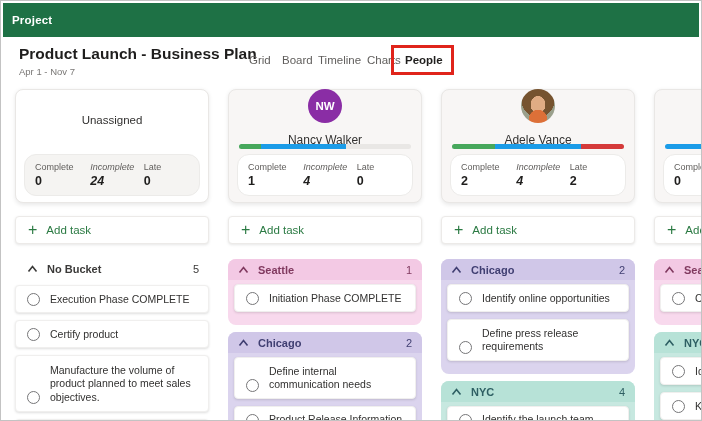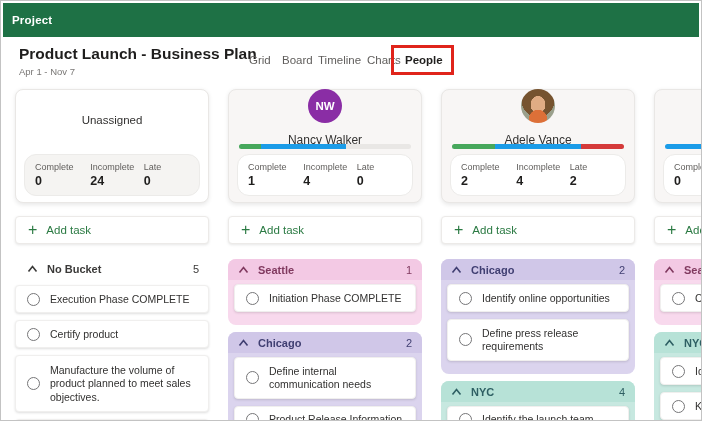--- a/index.html
+++ b/index.html
@@ -46,21 +46,21 @@
   }
   .person-name{font-size:12px;color:#323130;}
   .progress{position:absolute;left:10px;right:10px;top:54px;height:5px;border-radius:3px;background:#e9e7e5;display:flex;overflow:hidden;}
   .seg{height:100%;}
   .seg.complete{background:var(--progress-complete,#47a85c);}
   .seg.incomplete{background:var(--progress-incomplete,#1b9ce8);}
   .seg.late{background:var(--progress-late,#d53a3a);}
   .stats{position:absolute;left:8px;right:8px;top:64px;height:42px;border-radius:12px;background:#fff;border:1px solid #ecebe9;display:flex;padding:7px 0 0 10px;box-sizing:border-box;}
   .person-card:not(.shaded) .stats{background:#f5f4f2;}
   .stat{width:64px;}
-  .stat:nth-child(2){width:62px;}
+  .stat:nth-child(2){width:62px;font-style:italic;}
   .stat-label{font-size:9px;color:#605e5c;}
   .stat-value{font-size:12.5px;font-weight:700;color:#1f1e1d;margin-top:2px;}
   
   .add-task{
     position:absolute;top:127px;left:0;right:0;height:28px;border-radius:4px;background:#fff;
     border:1px solid #eceae8;box-shadow:0 1px 3px rgba(0,0,0,.10);display:flex;align-items:center;gap:9px;
     padding:0 0 0 12px;cursor:pointer;font-family:inherit;font-size:11.5px;color:var(--accent-green,#2b7a43);
   }
   .plus{font-size:16px;font-weight:400;line-height:1;color:var(--accent-green,#2b7a43);}
   
@@ -73,21 +73,21 @@
   .bucket-header{display:flex;align-items:center;gap:9px;margin:-6px -6px 4px;padding:5px 10px 4px;border-radius:8px 8px 0 0;cursor:pointer;font-size:11px;}
   .bucket.pink .bucket-header{background:var(--bucket-pink-header,#f3c9e4);}
   .bucket.purple .bucket-header{background:var(--bucket-purple-header,#d0c7e8);}
   .bucket.teal .bucket-header{background:var(--bucket-teal-header,#b7e2d7);}
   .bucket.plain .bucket-header{margin:0 8px 8px;padding:2px 2px 2px 4px;background:none;}
   .bucket-name{font-weight:600;}
   .bucket-count{margin-left:auto;font-size:11px;}
   .chev{flex:none;display:block;}
   .task-card{
     background:#fff;border-radius:4px;box-shadow:0 1px 2.5px rgba(0,0,0,.13);border:1px solid #f0efee;
-    display:flex;align-items:center;padding:6px 8px;margin-bottom:7px;cursor:pointer;box-sizing:border-box;
+    display:flex;align-items:flex-end;padding:6px 8px;margin-bottom:7px;cursor:pointer;box-sizing:border-box;
   }
   .bucket.plain .task-card{margin:0 0 7px;}
   .task-card.lines3{padding:7px 8px;}
   .task-card.stub{height:36px;padding-top:5px;}
   .task-circle{flex:none;width:13px;height:13px;border:1.4px solid #767678;border-radius:50%;margin:0 10px 0 3px;box-sizing:border-box;background:#fff;}
   .task-title{font-size:10.5px;line-height:13.5px;color:#323130;padding-top:0.5px;}
 </style>
 </head>
 <body>
 

